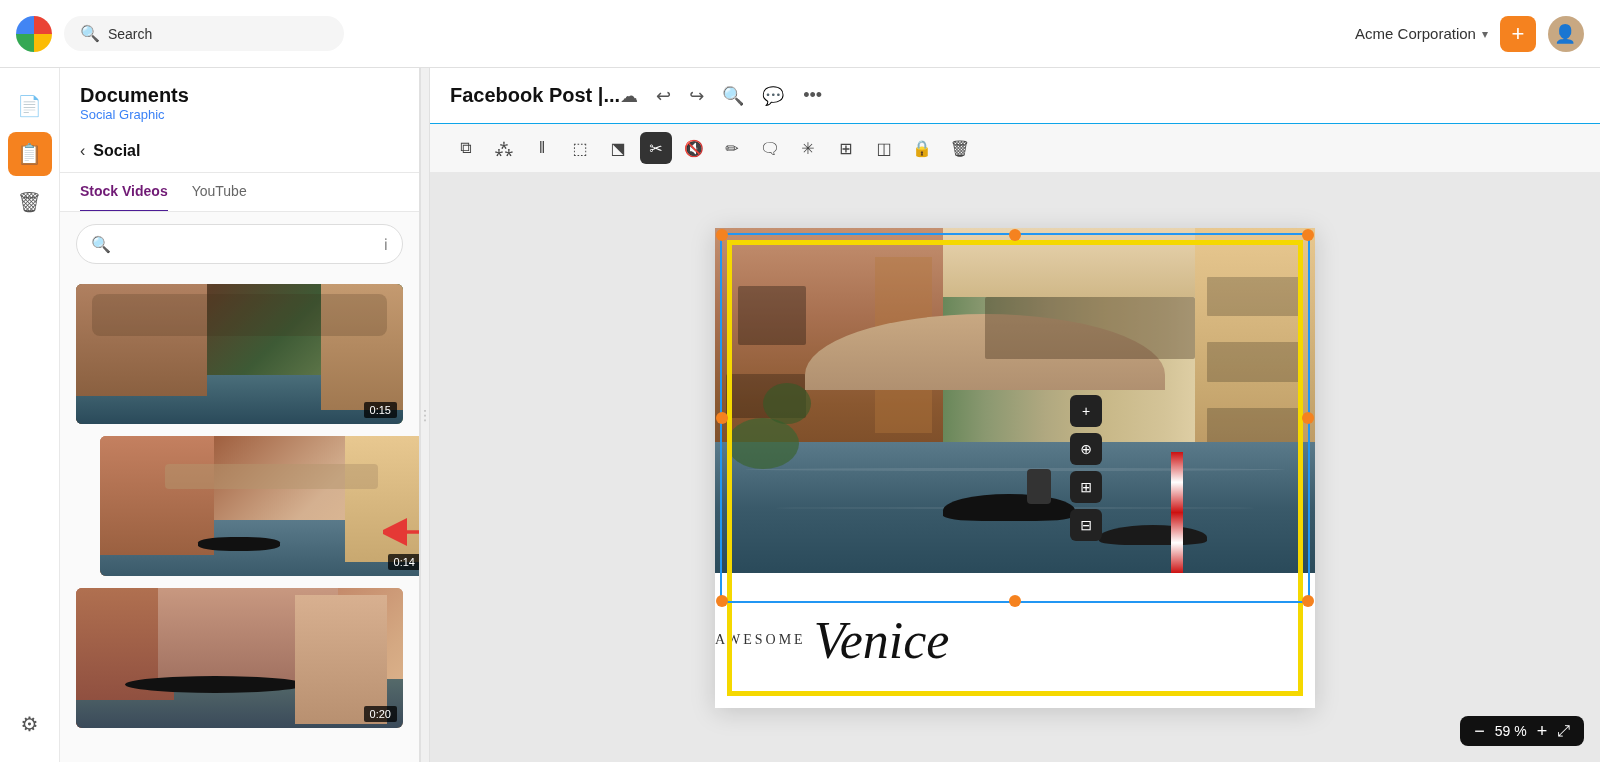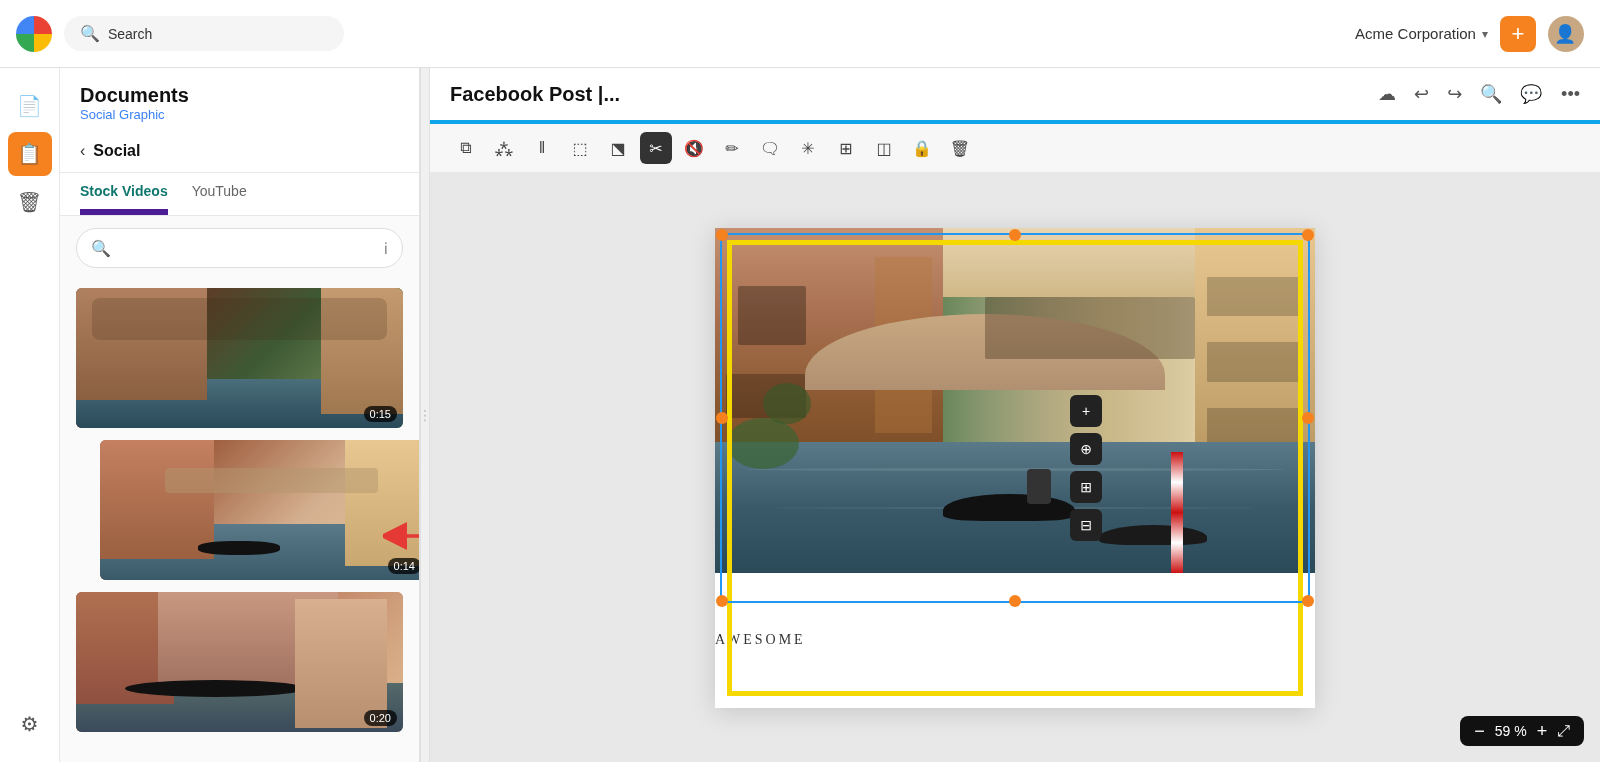--- a/index.html
+++ b/index.html
@@ -138,23 +138,23 @@
     }
     .sidebar-tab {
       padding: 10px 0;
       margin-right: 24px;
       font-size: 14px;
       color: #666;
       cursor: pointer;
       border-bottom: 2px solid transparent;
     }
     .sidebar-tab.active {
-      color: #0f766e;
+      color: #701a75;
       font-weight: 600;
-      border-bottom: 6px solid #4c1d95;
+      border-bottom: 1px solid #4c1d95;
     }
     #sidebar-search {
       padding: 12px 16px;
       background: #fafafa;
     }
     .search-input-row {
       display: flex; align-items: center;
       background: #fff;
       border: 1px solid #ddd;
       border-radius: 24px;
@@ -181,21 +181,21 @@
       height: 140px;
       border-radius: 6px;
       overflow: hidden;
       cursor: pointer;
       background: #888;
     }
     .video-thumb .duration-badge {
       position: absolute; bottom: 6px; right: 6px;
       background: rgba(0,0,0,0.75);
       color: #fff; font-size: 11px;
-      padding: 2px 6px; border-radius: 8px;
+      padding: 2px 6px; border-radius: 2px;
     }
     
     .thumb-1 { background: linear-gradient(135deg, #8b6e52 0%, #2d1a0e 40%, #4a6741 70%, #6b8c52 100%); }
     .thumb-2 { background: linear-gradient(135deg, #c4856a 0%, #8b5e3c 30%, #b5956a 60%, #e8c49a 100%); margin-left: 24px; }
     .thumb-3 { background: linear-gradient(135deg, #b87060 0%, #9b4a32 30%, #c4896a 60%, #d4a882 100%); }
 
     
     #resize-handle {
       width: 10px;
       background: #f0f0f0;
@@ -212,23 +212,23 @@
     }
 
     
     #canvas-area {
       flex: 1;
       display: flex; flex-direction: column;
       overflow: hidden;
     }
     #canvas-toolbar {
       background: #fff;
-      border-bottom: 4px solid #0ea5e9;
+      border-bottom: 1px solid #0ea5e9;
       padding: 0 20px;
-      display: flex; align-items: center; justify-content: space-between;
+      display: flex; align-items: center; 
       height: 56px;
       flex-shrink: 0;
     }
     #doc-title {
       font-size: 20px; font-weight: 700; color: #111;
     }
     .canvas-right-tools {
       display: flex; align-items: center; gap: 18px;
     }
     .canvas-right-tools .tool-icon {
@@ -577,20 +577,21 @@
           <div style="position:absolute;bottom:8%;right:18%;width:18%;height:6%;background:#1a1a1a;border-radius:50% 50% 30% 30%/60% 60% 20% 20%;"></div>
 
           <div style="position:absolute;bottom:0;right:22%;width:2%;height:35%;background:linear-gradient(to bottom,#cc1111,#fff,#cc1111,#fff,#cc1111);"></div>
 
           <div style="position:absolute;top:55%;left:2%;width:12%;height:15%;background:rgba(60,100,50,0.7);border-radius:50%;"></div>
           <div style="position:absolute;top:45%;left:8%;width:8%;height:12%;background:rgba(50,90,40,0.6);border-radius:50%;"></div>
         </div>
 
         <div id="text-area">
           <span class="awesome-text">AWESOME</span>
+          <span class="venice-script">Venice</span>
         </div>
 
         <div id="yellow-border"></div>
 
         <div id="selection-box">
 
           <div class="handle tl"></div>
           <div class="handle tm"></div>
           <div class="handle tr"></div>
           <div class="handle ml"></div>

